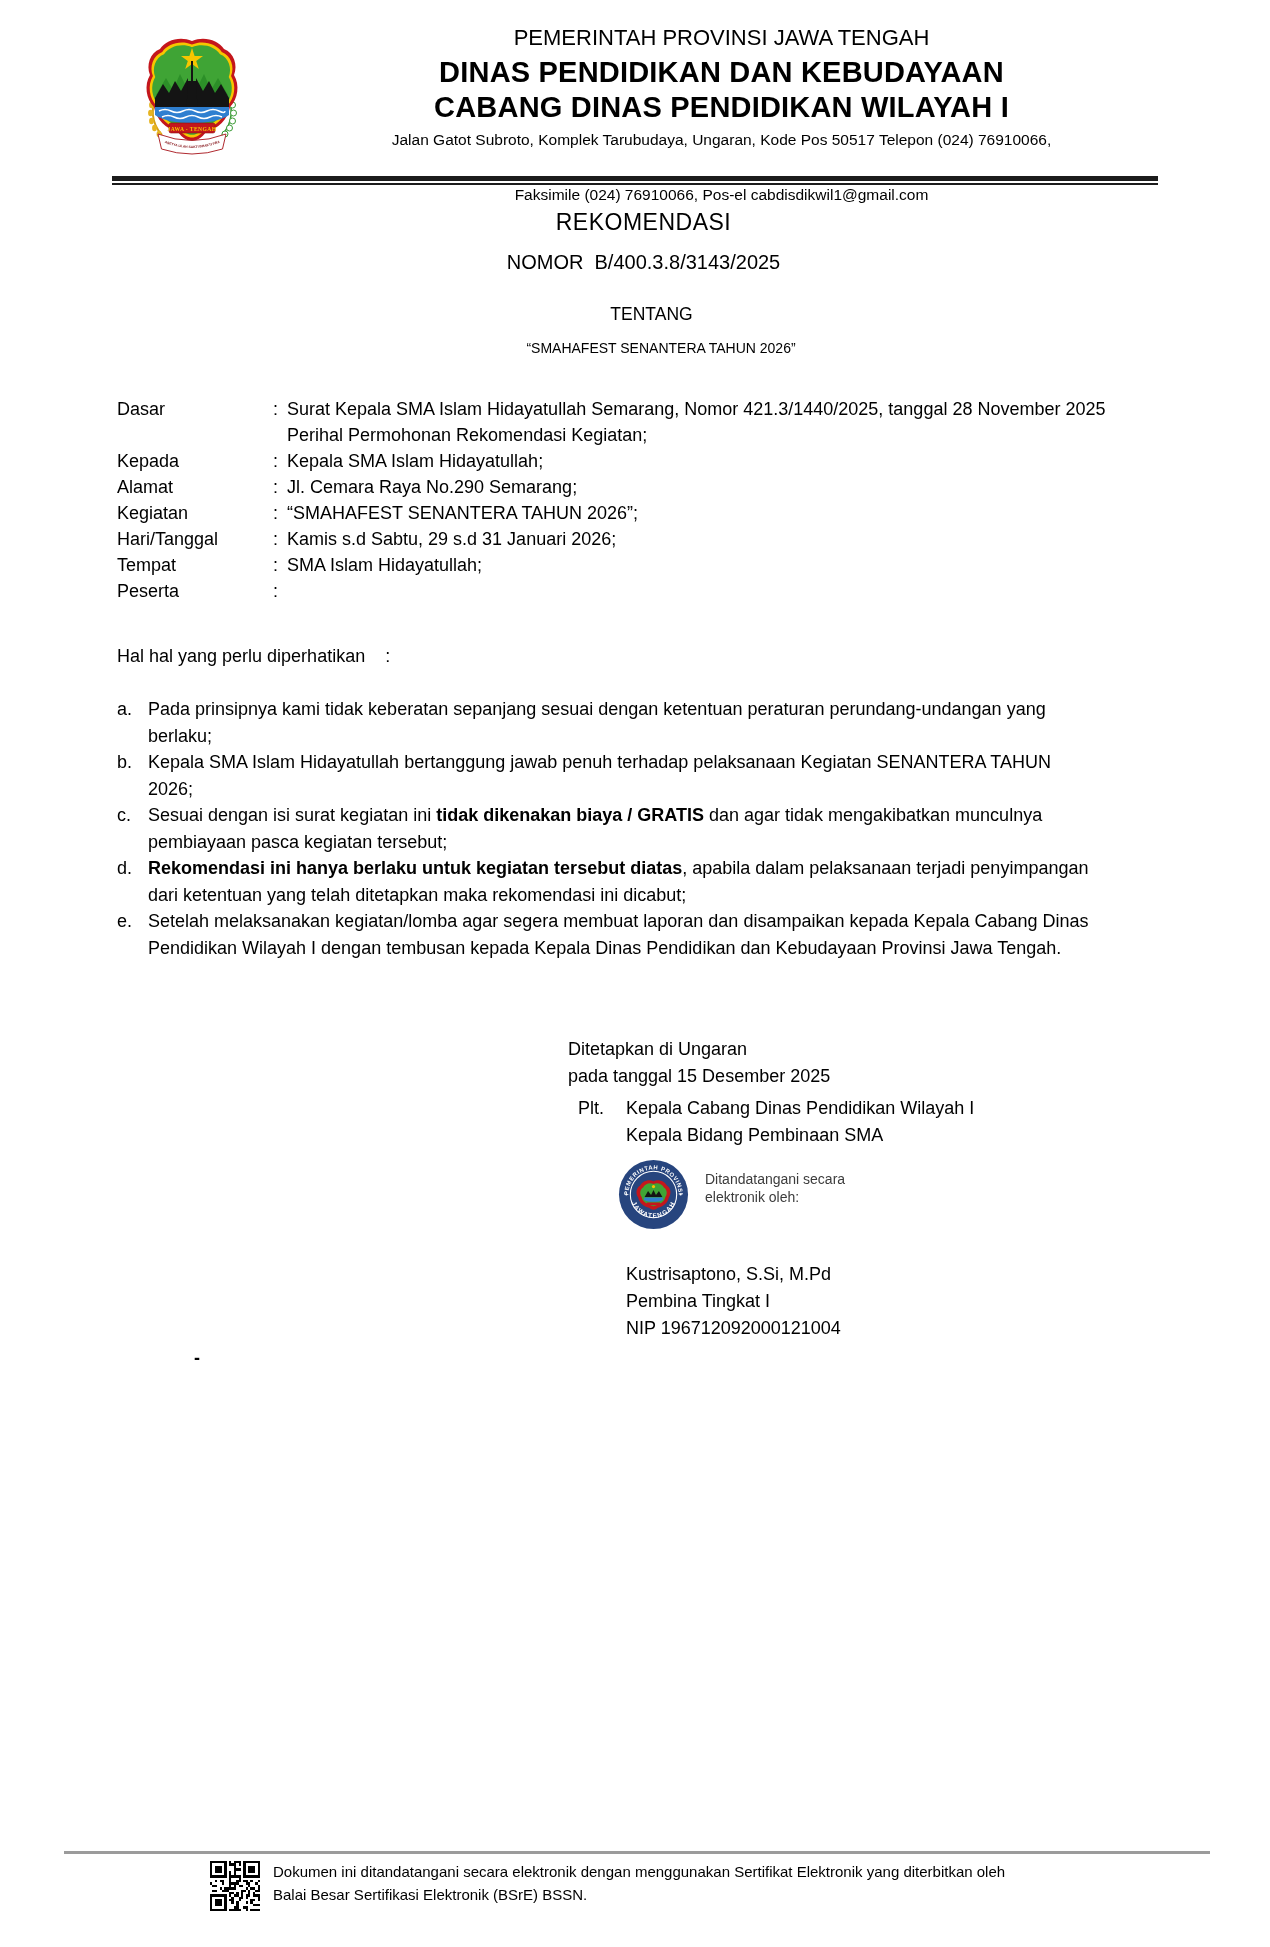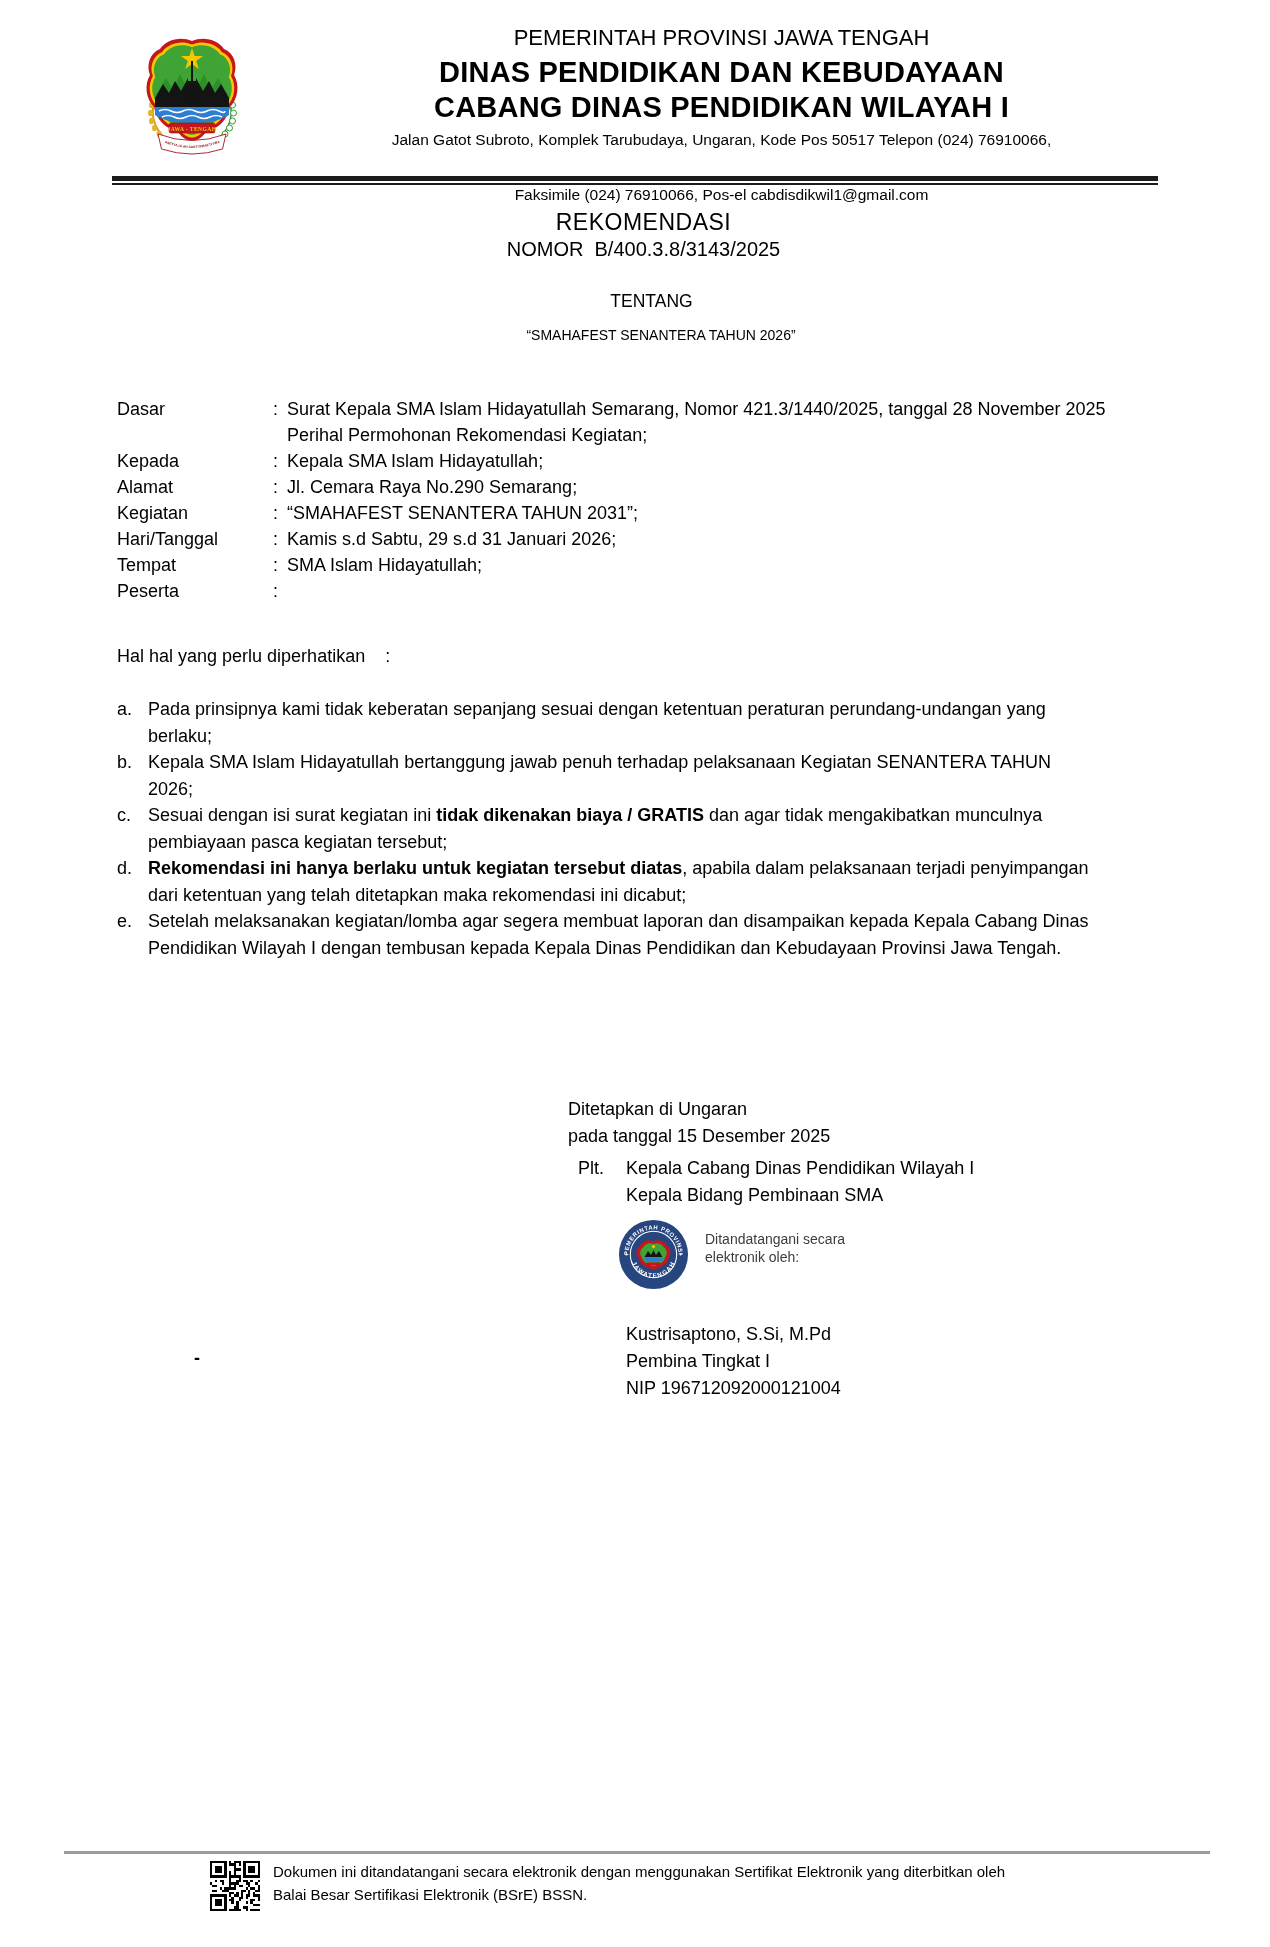--- a/index.html
+++ b/index.html
@@ -18,37 +18,37 @@
   .h-line2{font-size:29px;font-weight:bold;line-height:36px;margin-top:2px;letter-spacing:.2px;}
   .h-line3{font-size:29px;font-weight:bold;line-height:35px;letter-spacing:.2px;}
   .h-addr{font-size:15.5px;line-height:19px;margin-top:36px;}
   .h-addr.first{margin-top:5px;}
   .divider{position:absolute;left:112px;right:112px;top:176px;}
   .divider .bar1{height:5px;background:#1c1c1c;}
   .divider .bar2{height:2px;background:#1c1c1c;margin-top:2px;}
   
   .title-block{position:absolute;left:17px;right:0;top:208px;text-align:center;}
   .t-heading{font-size:23px;line-height:28px;letter-spacing:.5px;}
-  .t-number{font-size:20px;line-height:26px;margin-top:0;white-space:pre;}
+  .t-number{font-size:20px;line-height:26px;margin-top:13px;white-space:pre;}
   .t-about-label{font-size:17.5px;line-height:24px;margin-top:27px;margin-left:16px;}
   .t-about-value{font-size:14px;line-height:24px;margin-top:10px;padding-left:35px;}
   
   .fields{position:absolute;left:117px;top:396px;width:1040px;font-size:18px;line-height:26px;}
   .f-row{display:flex;}
   .f-label{width:156px;flex:none;}
   .f-colon{width:14px;flex:none;}
   .f-value{flex:1;}
   
   .note-intro{position:absolute;left:117px;top:646px;font-size:18px;white-space:pre;}
   .notes{position:absolute;left:117px;top:696px;width:995px;font-size:18px;line-height:26.5px;}
   .n-item{display:flex;}
   .n-marker{width:31px;flex:none;}
   .n-text{width:950px;}
   
-  .sig{position:absolute;left:568px;top:1096px;font-size:18px;line-height:27px;}
+  .sig{position:absolute;left:568px;top:1036px;font-size:18px;line-height:27px;}
   .plt-row{display:flex;margin-top:5px;margin-left:10px;}
   .plt{width:48px;flex:none;}
   .stamp-row{display:flex;margin-top:9px;margin-left:49px;align-items:flex-start;}
   .stamp{width:73px;height:73px;flex:none;}
   .esign-caption{margin-left:15px;padding-top:12px;font-size:14px;line-height:18px;color:#3c3c3c;}
   .name-block{margin-top:30px;margin-left:58px;}
   
   .page-dash{position:absolute;left:194px;top:1348px;font-size:18px;font-weight:bold;}
   
   .footer-line{position:absolute;left:64px;right:60px;top:1851px;height:3px;background:#9b9b9b;}
@@ -133,21 +133,21 @@
         <span class="f-value">Kepala SMA Islam Hidayatullah;</span>
       </div>
       <div class="f-row">
         <span class="f-label">Alamat</span>
         <span class="f-colon">:</span>
         <span class="f-value">Jl. Cemara Raya No.290 Semarang;</span>
       </div>
       <div class="f-row">
         <span class="f-label">Kegiatan</span>
         <span class="f-colon">:</span>
-        <span class="f-value">“SMAHAFEST SENANTERA TAHUN 2031”;</span>
+        <span class="f-value">“SMAHAFEST SENANTERA TAHUN 2026”;</span>
       </div>
       <div class="f-row">
         <span class="f-label">Hari/Tanggal</span>
         <span class="f-colon">:</span>
         <span class="f-value">Kamis s.d Sabtu, 29 s.d 31 Januari 2026;</span>
       </div>
       <div class="f-row">
         <span class="f-label">Tempat</span>
         <span class="f-colon">:</span>
         <span class="f-value">SMA Islam Hidayatullah;</span>

